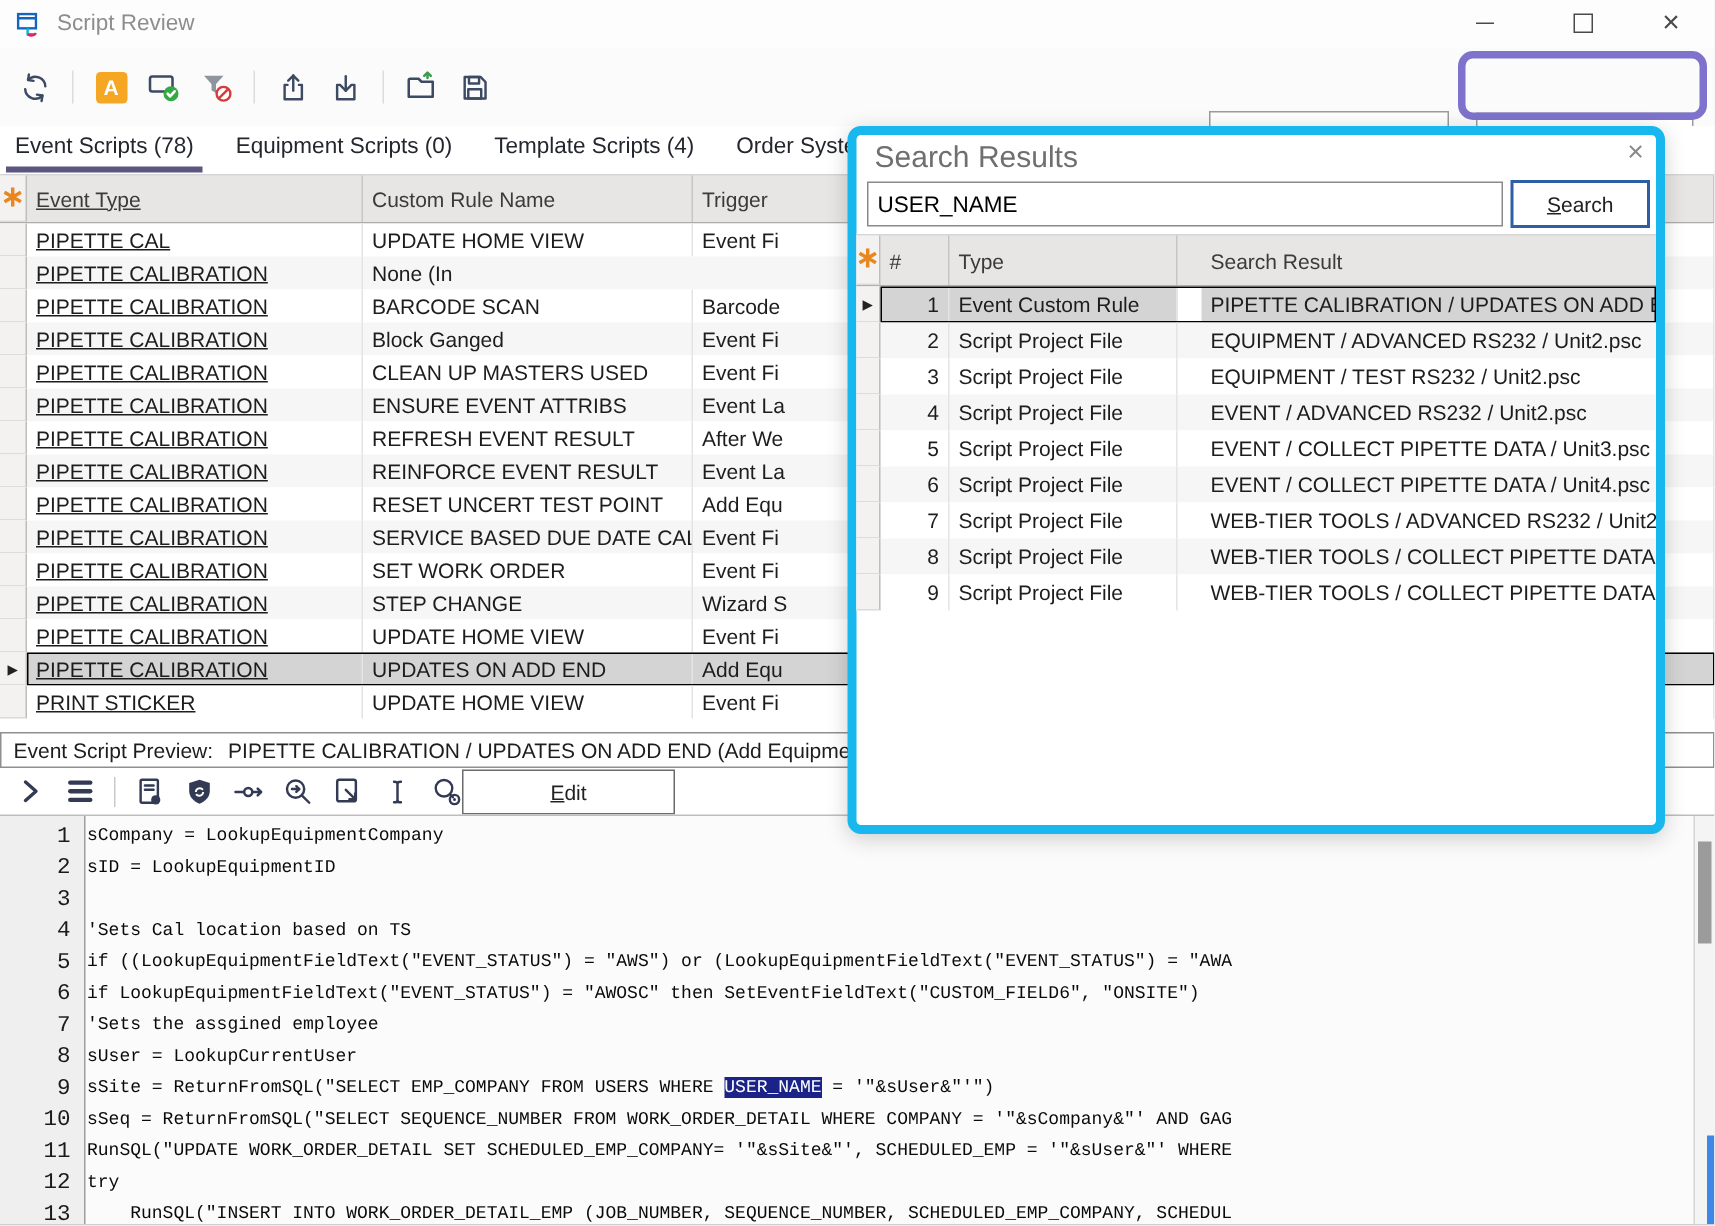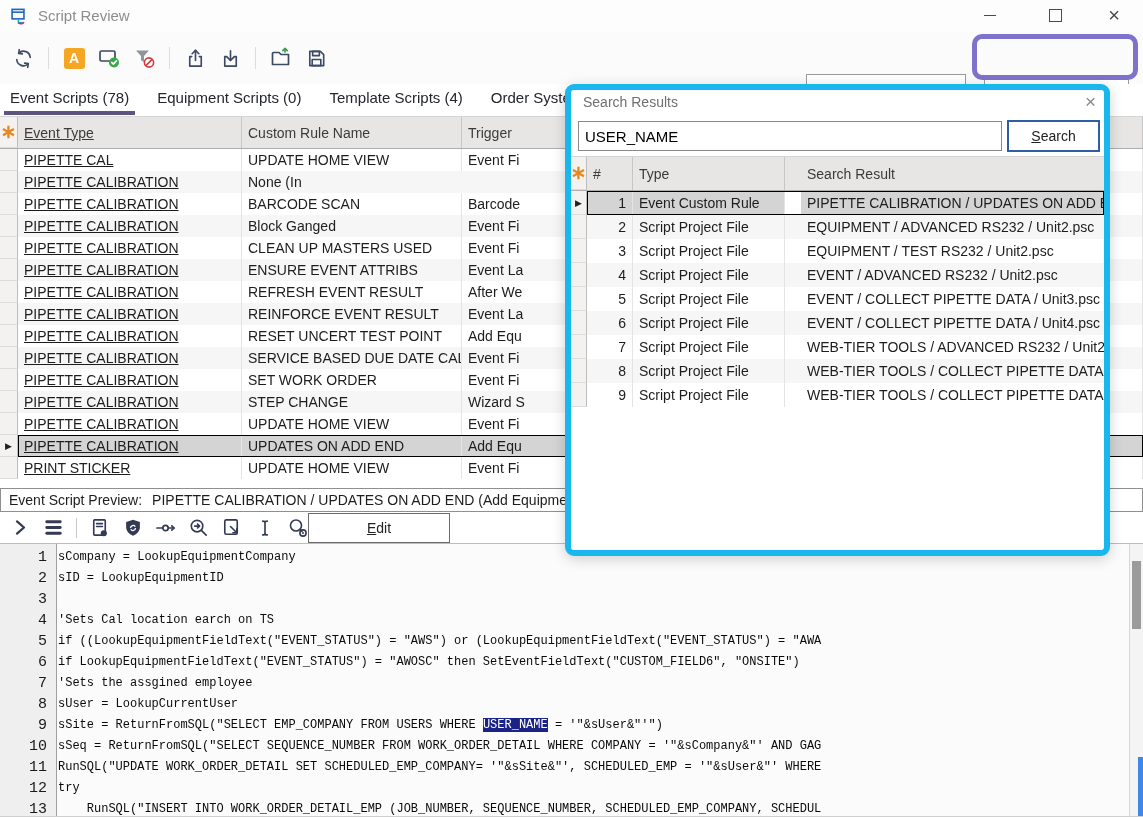--- a/index.html
+++ b/index.html
@@ -52,21 +52,21 @@
   .gutter{position:absolute;left:0;top:0;width:57px;height:100%;background:#efefef;border-right:1px solid #9f9f9f;box-sizing:border-box;padding-top:3px;}
   .ln{height:21px;line-height:21px;text-align:right;padding-right:9px;font-family:"Liberation Mono",monospace;font-size:15px;color:#1a1a1a;}
   .code{position:absolute;left:58px;top:0;right:14px;height:100%;padding-top:3px;overflow:hidden;}
   .cl{height:21px;line-height:21px;font-family:"Liberation Mono",monospace;font-size:12px;color:#0a0a0a;white-space:pre;}
   .hl{background:#1b2388;color:#fff;}
   .vscroll{position:absolute;right:0;top:0;width:14px;height:100%;background:#f4f4f4;border-left:1px solid #d6d6d6;box-sizing:border-box;}
   .vthumb{position:absolute;left:2px;top:17px;width:9px;height:68px;background:#9b9b9b;}
   .edge-accent{position:absolute;left:1138px;top:757px;width:5px;height:60px;background:#3e86e8;z-index:60;}
   
   .popup{position:absolute;left:565px;top:84px;width:545px;height:472px;box-sizing:border-box;border:6px solid #18b7ee;border-radius:9px;background:#fff;z-index:50;box-shadow:0 3px 14px rgba(0,0,0,.18);}
-  .pp-title{position:absolute;left:12px;top:4px;font-size:14px;color:#6f6f6f;}
+  .pp-title{position:absolute;left:12px;top:4px;font-size:20px;color:#6f6f6f;}
   .pp-close{position:absolute;right:8px;top:1px;font-size:19px;color:#8a8a8a;cursor:default;}
   .pp-input{position:absolute;left:7px;top:31px;width:424px;height:30px;border:1px solid #8a8a8a;font-family:"Liberation Sans",sans-serif;font-size:15px;padding:0 6px;box-sizing:border-box;color:#000;}
   .pp-search{position:absolute;left:436px;top:30px;width:93px;height:32px;background:#fff;border:2px solid #2e5fa5;font-size:14px;color:#222;display:flex;align-items:center;justify-content:center;box-sizing:border-box;}
   .pp-grid{position:absolute;left:0px;top:66px;width:533px;}
   .pp-head{display:flex;height:33px;background:#e8e6e5;border-bottom:1px solid #adadad;border-top:1px solid #d5d5d5;}
   .pp-row{display:flex;height:24px;position:relative;background:#fff;}
   .pp-row.alt{background:#f6f6f6;}
   .pind{width:16px;}
   .pnum{width:46px;justify-content:flex-end;padding-right:6px;padding-left:0;}
   .ptype{width:152px;}
@@ -368,21 +368,21 @@
         <div class="ln">9</div>
         <div class="ln">10</div>
         <div class="ln">11</div>
         <div class="ln">12</div>
         <div class="ln">13</div>
       </div>
     <div class="code" id="code-lines">
         <div class="cl">sCompany = LookupEquipmentCompany</div>
         <div class="cl">sID = LookupEquipmentID</div>
         <div class="cl">&nbsp;</div>
-        <div class="cl">'Sets Cal location earch on TS</div>
+        <div class="cl">'Sets Cal location based on TS</div>
         <div class="cl">if ((LookupEquipmentFieldText("EVENT_STATUS") = "AWS") or (LookupEquipmentFieldText("EVENT_STATUS") = "AWA</div>
         <div class="cl">if LookupEquipmentFieldText("EVENT_STATUS") = "AWOSC" then SetEventFieldText("CUSTOM_FIELD6", "ONSITE")</div>
         <div class="cl">'Sets the assgined employee</div>
         <div class="cl">sUser = LookupCurrentUser</div>
         <div class="cl">sSite = ReturnFromSQL("SELECT EMP_COMPANY FROM USERS WHERE <span class="hl">USER_NAME</span> = '"&amp;sUser&amp;"'")</div>
         <div class="cl">sSeq = ReturnFromSQL("SELECT SEQUENCE_NUMBER FROM WORK_ORDER_DETAIL WHERE COMPANY = '"&amp;sCompany&amp;"' AND GAG</div>
         <div class="cl">RunSQL("UPDATE WORK_ORDER_DETAIL SET SCHEDULED_EMP_COMPANY= '"&amp;sSite&amp;"', SCHEDULED_EMP = '"&amp;sUser&amp;"' WHERE</div>
         <div class="cl">try</div>
         <div class="cl">    RunSQL("INSERT INTO WORK_ORDER_DETAIL_EMP (JOB_NUMBER, SEQUENCE_NUMBER, SCHEDULED_EMP_COMPANY, SCHEDUL</div>
       </div>

